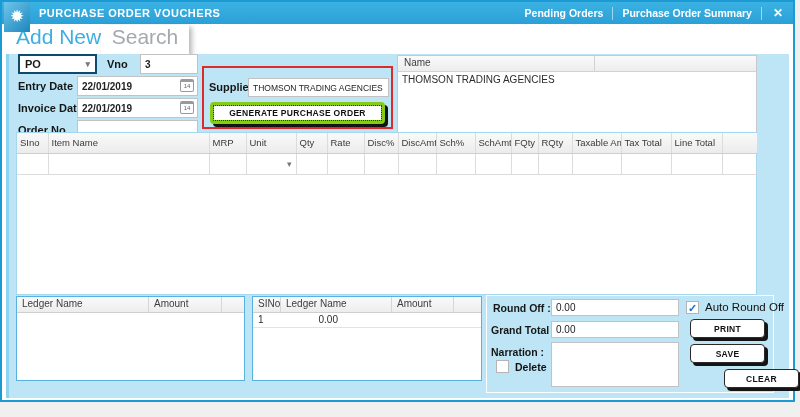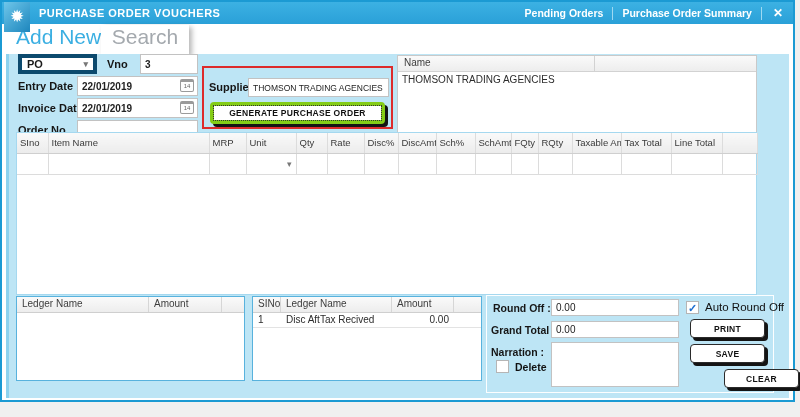--- a/index.html
+++ b/index.html
@@ -48,21 +48,21 @@
     position:absolute; left:4px; top:52px; width:783px; height:344px;
     background:#bde5f5; border-left:3px solid #8dd2ee;
   }
   .lbl { position:absolute; font-size:11px; font-weight:bold; color:#161616; white-space:nowrap; }
   .inp {
     position:absolute; background:#fff; border:1px solid #c2c2c2;
     font-family:"Liberation Sans",sans-serif; font-size:10px; font-weight:bold;
     color:#222; padding:0 4px; outline:none;
   }
   .combo {
-    position:absolute; background:#fff; border:4px solid #0c4a6e;
+    position:absolute; background:#fff; border:2px solid #0c4a6e;
     display:flex; align-items:center; justify-content:space-between;
     font-size:11px; font-weight:bold; padding:0 5px;
   }
   .combo .arr { color:#777; font-size:9px; }
   .cal-wrap { position:absolute; display:flex; align-items:center; }
   .cal {
     width:14px; height:13px; border:1px solid #9a9a9a; border-top:3px solid #9a9a9a;
     border-radius:2px; font-size:6px; color:#666; text-align:center; line-height:9px;
     background:#fdfdfd;
   }
@@ -275,21 +275,20 @@
 
   <div class="btable" style="left:250px; width:230px;">
     <div class="bh">
       <span style="width:28px;">SINo</span>
       <span style="width:111px;">Ledger Name</span>
       <span style="width:62px;">Amount</span>
       <span style="width:27px; border-right:none;"></span>
     </div>
     <div class="brow">
       <span style="width:28px;">1</span>
-      <span style="width:111px;">Disc AftTax Recived</span>
       <span style="width:62px; text-align:right;">0.00</span>
     </div>
   </div>
 
   <div class="totals">
     <div class="lbl" style="left:6px; top:6px;">Round Off :</div>
     <input class="inp" style="left: 64px; top: 3px; width: 128px; height: 17px; font-weight: normal;" value="0.00">
 
     <div class="lbl" style="left:4px; top:28px;">Grand Total :</div>
     <input class="inp" style="left: 64px; top: 25px; width: 128px; height: 17px; font-weight: normal;" value="0.00">

